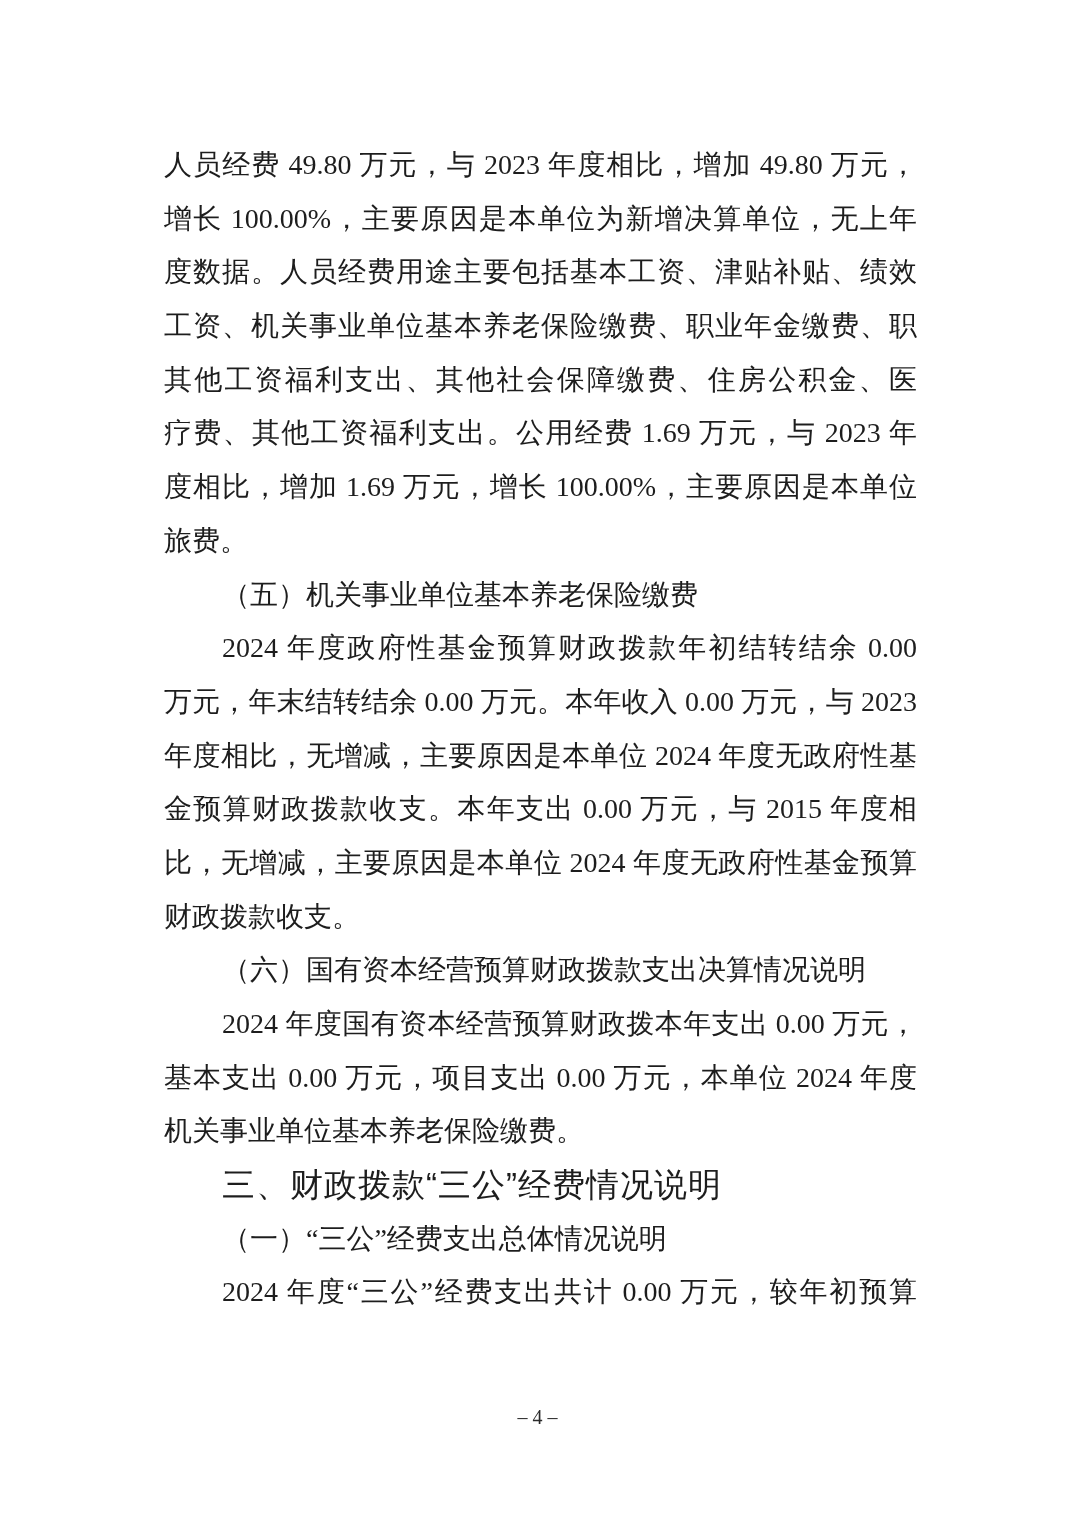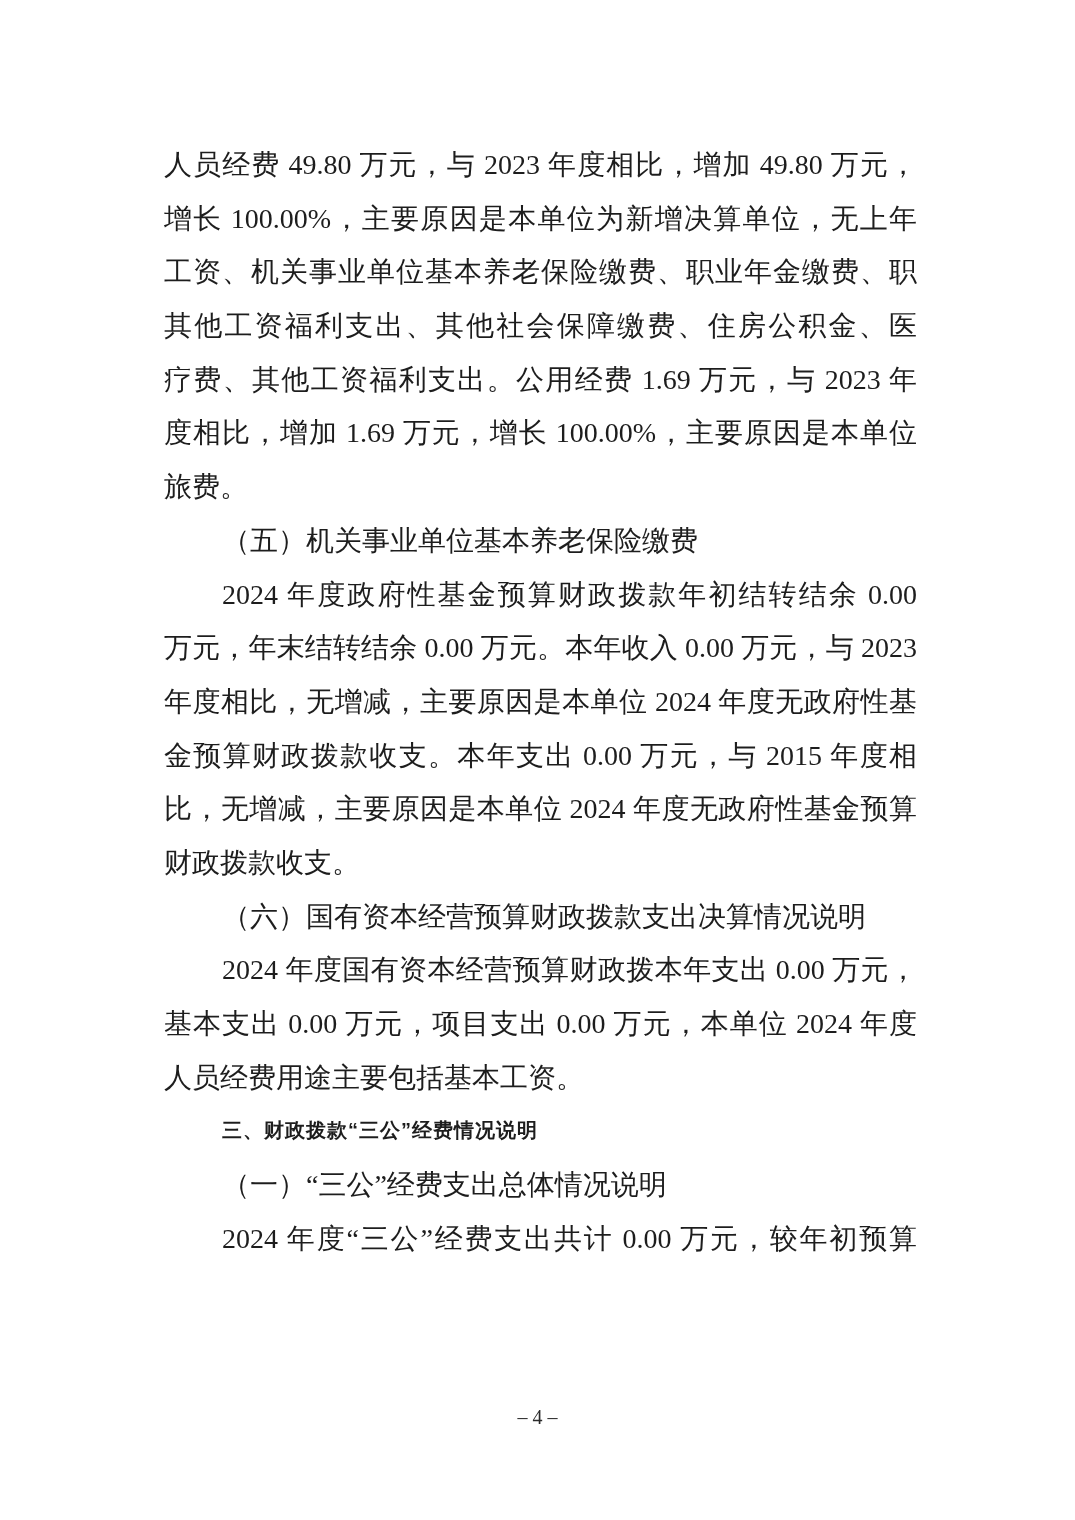--- a/index.html
+++ b/index.html
@@ -36,22 +36,22 @@
   }
   .line.indent {
     text-indent: 58px;
   }
   .line.heading {
     font-family: "Liberation Serif", "DejaVu Serif", serif;
     font-size: 28px;
   }
   .line.heading-bold {
     font-family: "Liberation Sans", "DejaVu Sans", sans-serif;
-    font-weight: 700;
-    font-size: 20px;
+    font-weight: 400;
+    font-size: 33px;
     letter-spacing: 1px;
   }
   .footer {
     position: absolute;
     top: 1399px;
     left: 0;
     width: 100%;
     height: 36px;
     line-height: 36px;
     text-align: center;
@@ -60,34 +60,35 @@
     color: #2a2a2a;
   }
 </style>
 </head>
 <body>
 
 <div class="page">
   <div class="content" id="content">
       <div class="line body fill">人员经费 49.80 万元，与 2023 年度相比，增加 49.80 万元，</div>
       <div class="line body fill">增长 100.00%，主要原因是本单位为新增决算单位，无上年</div>
+      <div class="line body fill">度数据。人员经费用途主要包括基本工资、津贴补贴、绩效</div>
       <div class="line body fill">工资、机关事业单位基本养老保险缴费、职业年金缴费、职</div>
       <div class="line body fill">其他工资福利支出、其他社会保障缴费、住房公积金、医</div>
       <div class="line body fill">疗费、其他工资福利支出。公用经费 1.69 万元，与 2023 年</div>
       <div class="line body fill">度相比，增加 1.69 万元，增长 100.00%，主要原因是本单位</div>
       <div class="line body">旅费。</div>
       <div class="line heading indent">（五）机关事业单位基本养老保险缴费</div>
       <div class="line body indent fill">2024 年度政府性基金预算财政拨款年初结转结余 0.00</div>
       <div class="line body fill">万元，年末结转结余 0.00 万元。本年收入 0.00 万元，与 2023</div>
       <div class="line body fill">年度相比，无增减，主要原因是本单位 2024 年度无政府性基</div>
       <div class="line body fill">金预算财政拨款收支。本年支出 0.00 万元，与 2015 年度相</div>
       <div class="line body fill">比，无增减，主要原因是本单位 2024 年度无政府性基金预算</div>
       <div class="line body">财政拨款收支。</div>
       <div class="line heading indent">（六）国有资本经营预算财政拨款支出决算情况说明</div>
       <div class="line body indent fill">2024 年度国有资本经营预算财政拨本年支出 0.00 万元，</div>
       <div class="line body fill">基本支出 0.00 万元，项目支出 0.00 万元，本单位 2024 年度</div>
-      <div class="line body">人员经费用途主要包括基本工资。</div>
+      <div class="line body">机关事业单位基本养老保险缴费。</div>
       <div class="line heading-bold indent">三、财政拨款“三公”经费情况说明</div>
       <div class="line heading indent">（一）“三公”经费支出总体情况说明</div>
       <div class="line body indent fill">2024 年度“三公”经费支出共计 0.00 万元，较年初预算</div>
     </div>
   <div class="footer">– 4 –</div>
 </div>
 
 </body></html>

